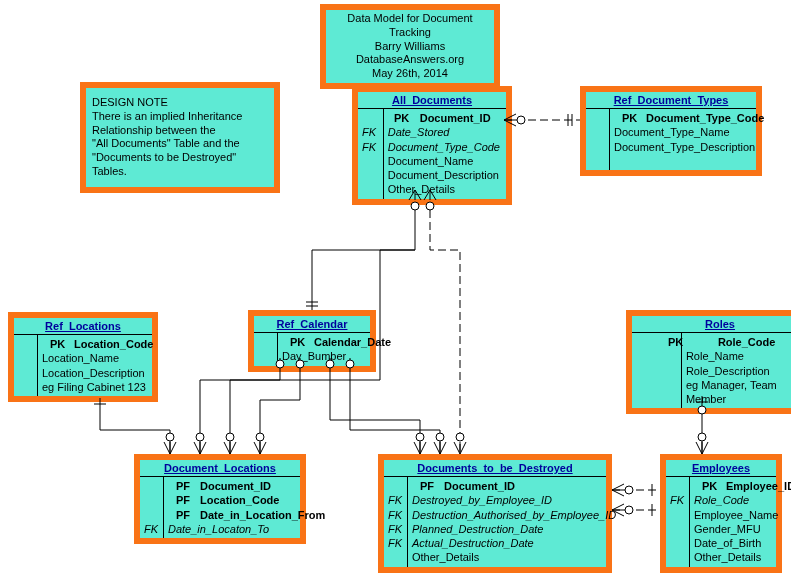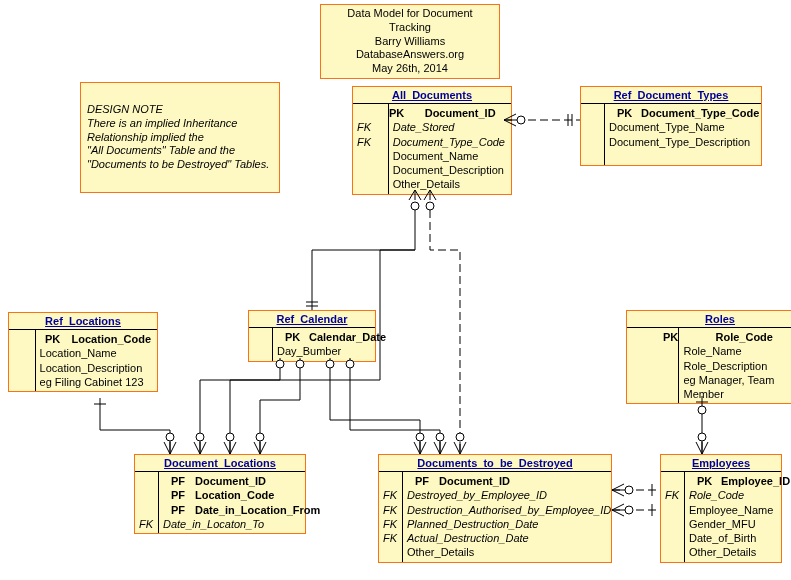--- a/index.html
+++ b/index.html
@@ -8,25 +8,25 @@
     width: 791px;
     height: 580px;
     background: #fff;
     font-family: "Helvetica Neue", Arial, sans-serif;
     font-size: 11px;
     color: #000;
     position: relative;
   }
   .title-box, .note-box, .entity {
     position: absolute;
-    background: #fef9c3;
-    border: 1px solid #f97316;
+    background: #5eead4;
+    border: 6px solid #f97316;
   }
   .title-box { text-align: center; padding: 2px 8px; line-height: 1.25; }
-  .note-box  { padding: 20px 6px; line-height: 1.25; font-style: italic; }
+  .note-box  { padding: 8px 6px; line-height: 1.25; }
   .entity    { }
   .entity-title {
     font-weight: bold;
     color: #00009c;
     text-align: center;
     padding: 2px 4px;
     border-bottom: 1px solid #000;
   }
   .entity-body { display: flex; }
   .key-col {
@@ -51,21 +51,21 @@
 <div class="title-box" style="left:320px; top:4px; width:180px;">
   <div>Data Model for Document Tracking</div>
   <div>Barry Williams</div>
   <div>DatabaseAnswers.org</div>
   <div>May 26th, 2014</div>
 </div>
 
 <div class="note-box" style="left:80px; top:82px; width:200px;">
   <div>DESIGN NOTE</div>
   <div>There is an implied Inheritance</div>
-  <div>Relationship implied the</div>
+  <div>Relationship between the</div>
   <div>"All Documents" Table and the</div>
   <div>"Documents to be Destroyed" Tables.</div>
 </div>
 
 <div class="entity" id="ent-all-documents" style="left:352px; top:86px; width:160px;">
   <div class="entity-title underline">All_Documents</div>
   <div class="entity-body">
       <div class="key-col">
         <div class="pk">PK</div>
         <div class="fk">FK</div>

